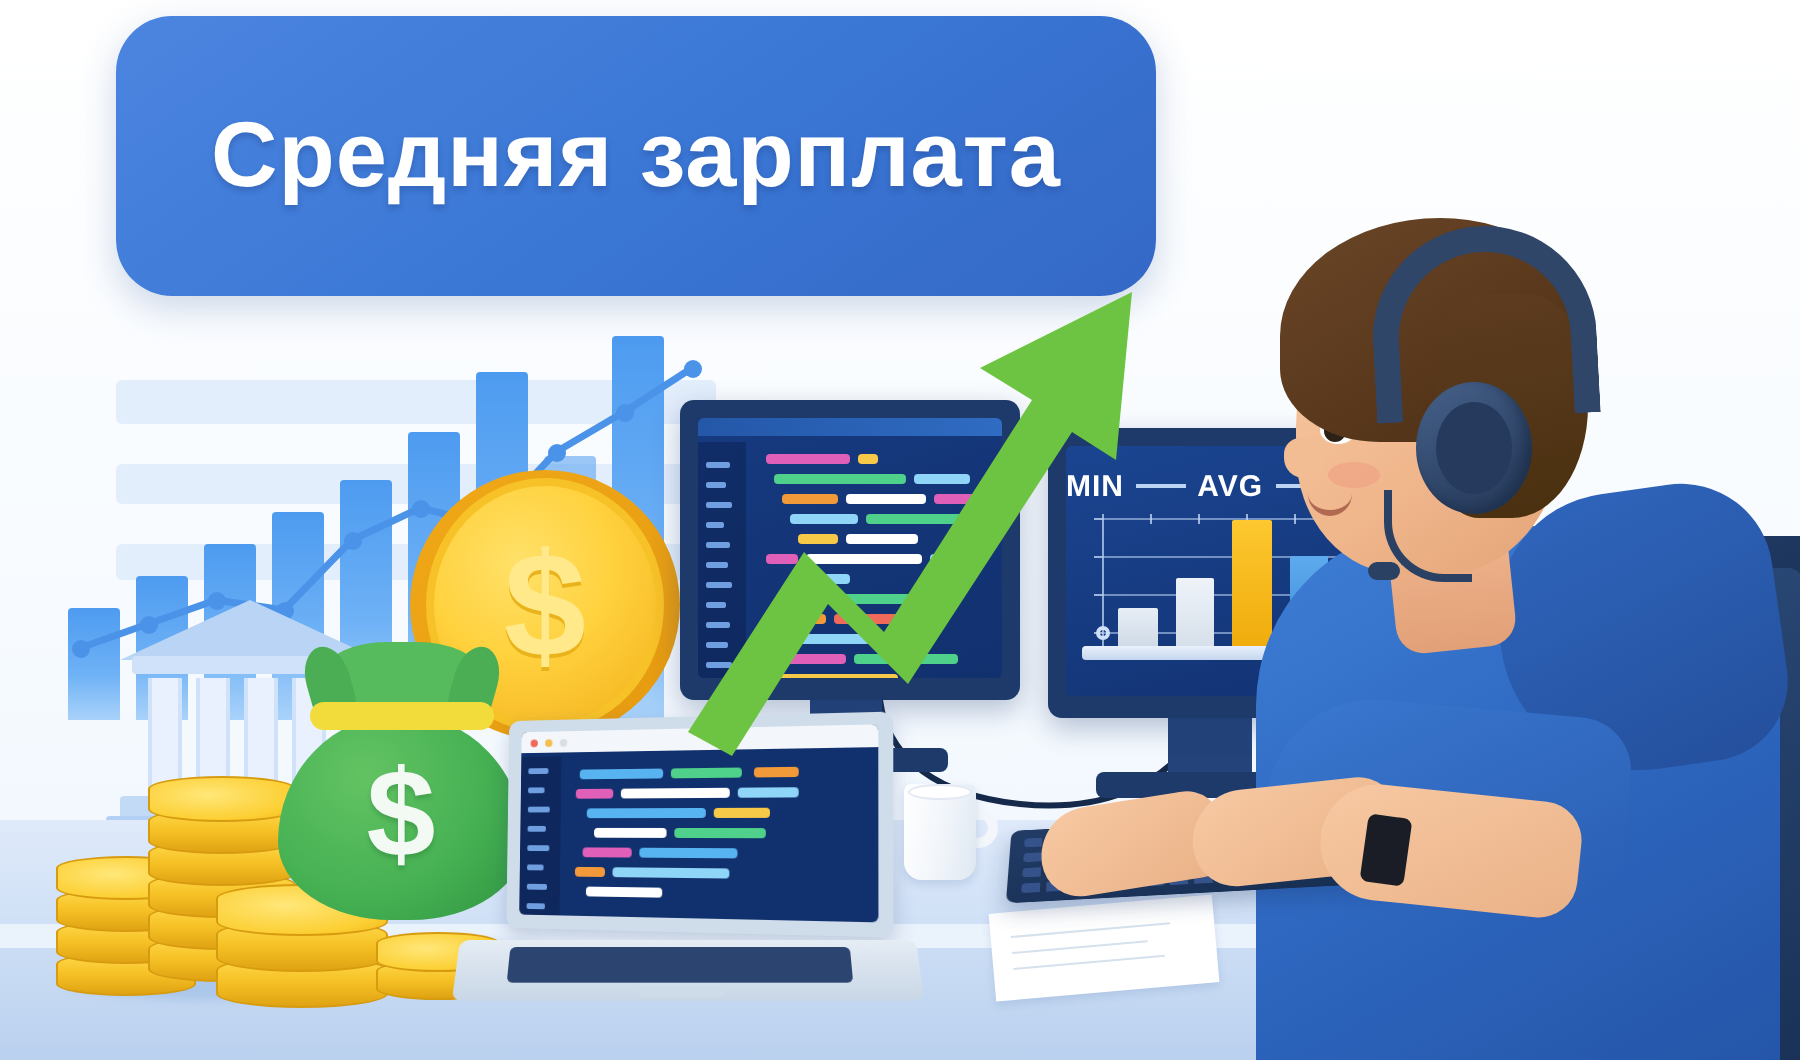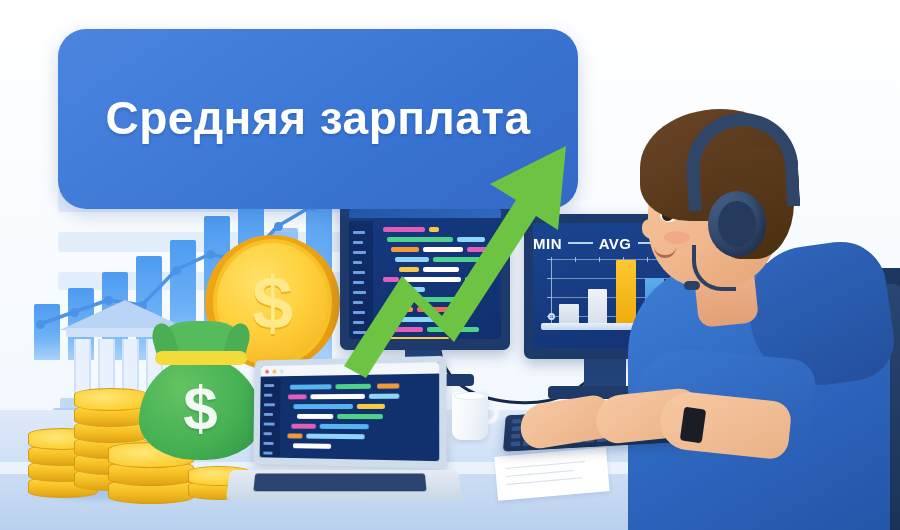--- a/index.html
+++ b/index.html
@@ -28,27 +28,26 @@
     border-left:65px solid transparent;border-right:65px solid transparent;
     border-bottom:30px solid #b9d4f5;}
   .bank-arch{position:absolute;left:6px;top:28px;width:118px;height:9px;background:#cfe2f9;border-radius:2px;}
   .bank-col{position:absolute;top:39px;width:13px;height:58px;background:#e8f1fd;
     border-left:2px solid #cfe2f9;border-right:2px solid #cfe2f9;}
   .bank-base{position:absolute;left:0;top:98px;width:130px;height:12px;background:#c3daf7;border-radius:2px;}
   .bank-base2{position:absolute;left:-7px;top:108px;width:144px;height:12px;background:#b3cff3;border-radius:2px;}
 
   
   .banner{
-    position:absolute;left:58px;top:8px;width:520px;height:180px;
+    position:absolute;left:58px;top:8px;width:520px;height:140px;
     background:linear-gradient(145deg,#4b85e0 0%,#3a76d4 55%,#3468c6 100%);
     border-radius:28px;
     box-shadow:0 6px 18px rgba(40,80,150,.22);
     display:flex;flex-direction:column;align-items:center;justify-content:center;
     z-index:40;
-    margin-top:21px;
   }
   .banner-l1{font-size:46px;font-weight:bold;color:#ffffff;letter-spacing:.5px;
     line-height:1.04;text-shadow:0 2px 3px rgba(20,50,110,.28);white-space:nowrap;}
   .banner-l2{font-size:44px;font-weight:bold;color:#facc2e;letter-spacing:.5px;
     line-height:1.1;margin-top:4px;text-shadow:0 2px 3px rgba(20,50,110,.25);white-space:nowrap;}
 
   
   .arrow{position:absolute;left:330px;top:80px;width:260px;height:300px;z-index:45;}
 
   

